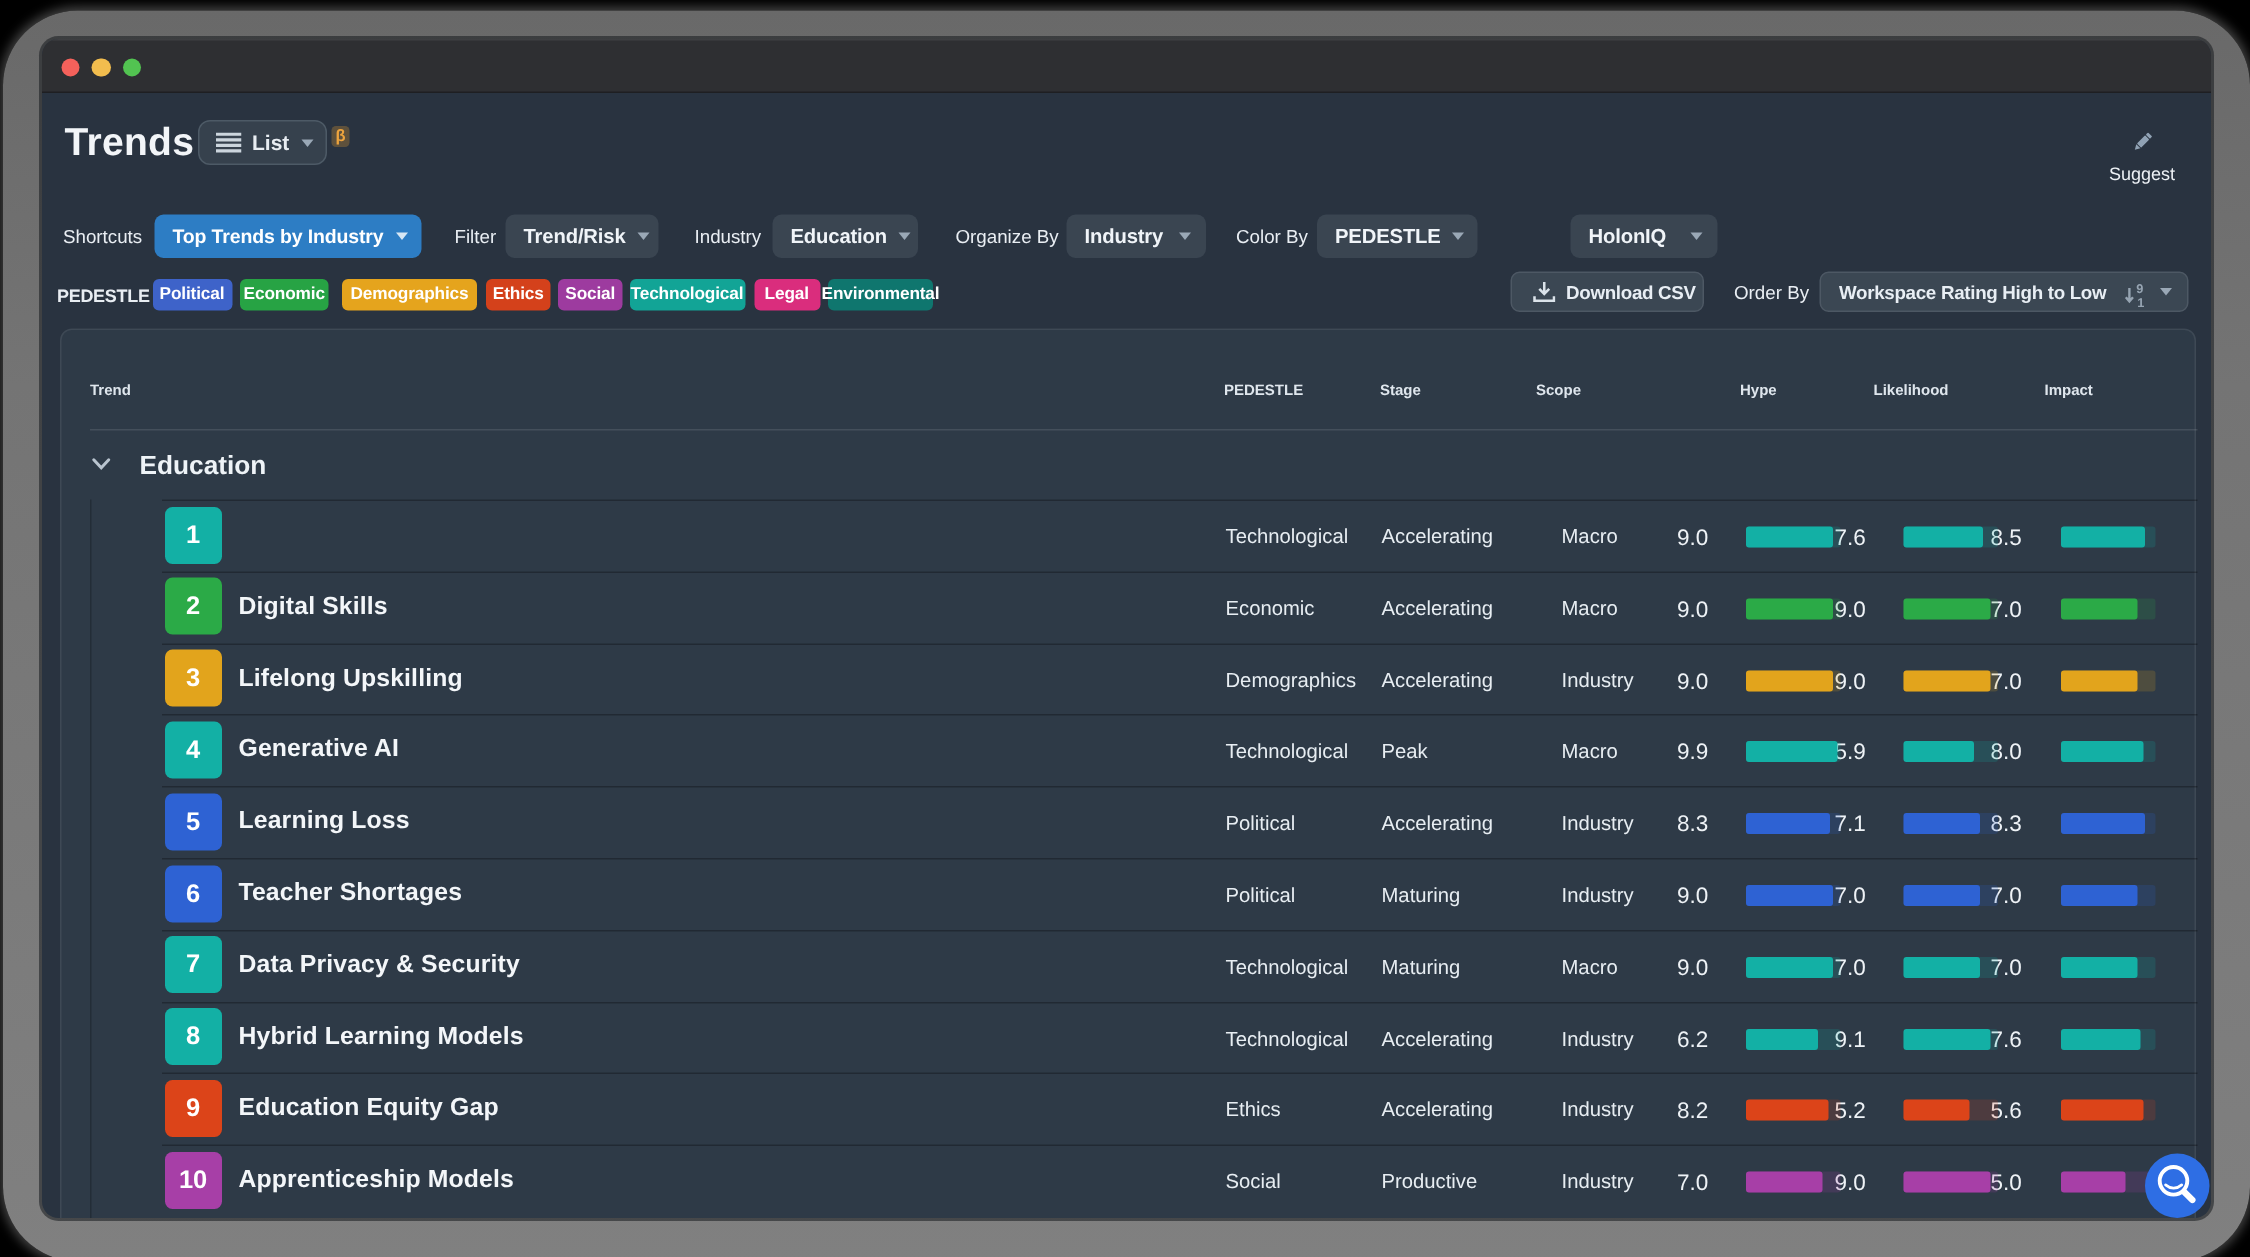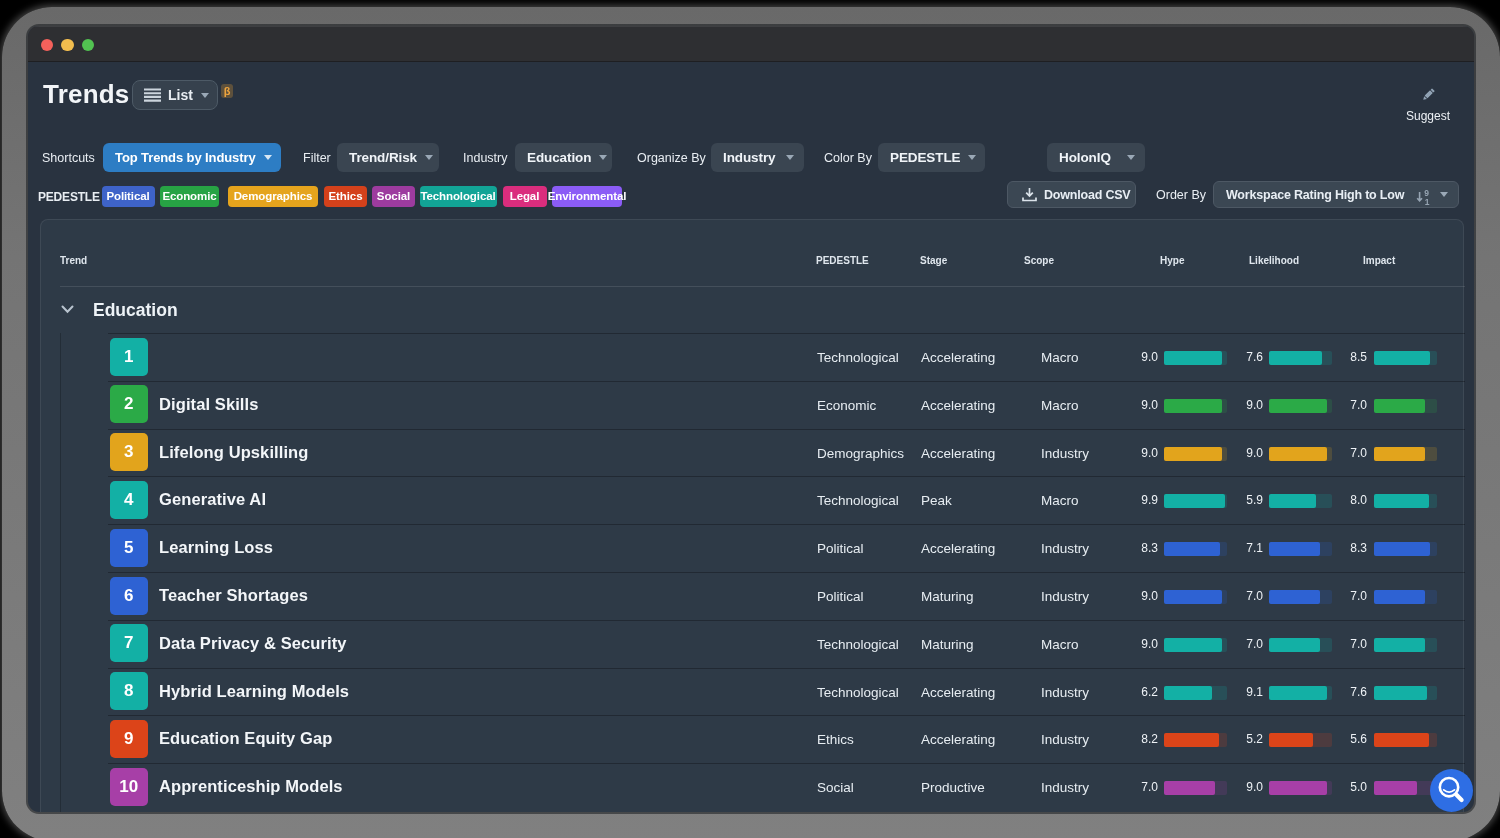--- a/index.html
+++ b/index.html
@@ -59,21 +59,21 @@
   #grpTxt { left:51px; top:13px; font-size:17.5px; font-weight:700; color:#eef3f7; }
   .rsep { left:66px; height:1px; background:rgba(0,0,0,0.28); width:1357px; }
   #vguide { left:19px; top:113px; width:1px; height:505px; background:rgba(0,0,0,0.22); }
 
   .row { left:1px; width:1422px; height:47.8px; }
   .rank { left:68px; top:4.6px; width:37.5px; height:38px; border-radius:5px; color:#fff;
     font-size:17px; font-weight:700; display:flex; align-items:center; justify-content:center; }
   .tname { left:117px; top:14px; font-size:16.5px; font-weight:700; color:#f3f6f9; letter-spacing:0.1px; }
   .cell { top:17px; font-size:13.5px; color:#e7edf2; }
   .c1 { left:775px; } .c2 { left:879px; } .c3 { left:983px;margin-left:16px; }
-  .num { top:17px; font-size:12px; font-weight:400; color:#eef2f6; width:40px; text-align:right; }
+  .num { top:17px; font-size:15px; font-weight:400; color:#eef2f6; width:40px; text-align:left; }
   .n1 { left:1076px; } .n2 { left:1181px; } .n3 { left:1285px; }
   .track { top:18px; width:63px; height:14px; border-radius:2px; }
   .fill { left:0; top:0; height:14px; border-radius:2px; }
   .b1 { left:1122px; } .b2 { left:1227px; } .b3 { left:1332px; }
 
   #fab { left:1430px; top:769px; width:43px; height:43px; border-radius:50%; background:#2e6ee4; }
 </style>
 </head>
 <body>
 <div id="stage">
@@ -126,21 +126,21 @@
     <div class="abs fbtn" style="left:1019px; width:98px;">HolonIQ<span class="caret"></span></div>
 
     <div class="abs" id="pedLabel">PEDESTLE</div>
     <div class="abs chip" style="left:73.5px; width:53px; background:#3e63c9;">Political</div>
     <div class="abs chip" style="left:132px; width:59px; background:#27a344;">Economic</div>
     <div class="abs chip" style="left:200px; width:90px; background:#e5a41d;">Demographics</div>
     <div class="abs chip" style="left:296px; width:43px; background:#d4411b;">Ethics</div>
     <div class="abs chip" style="left:344px; width:43px; background:#9d3b9f;">Social</div>
     <div class="abs chip" style="left:391.5px; width:77px; background:#12a496;">Technological</div>
     <div class="abs chip" style="left:474.5px; width:44px; background:#da2d7d;">Legal</div>
-    <div class="abs chip" style="left:524px; width:70px; background:#8b5cf6;">Environmental</div>
+    <div class="abs chip" style="left:524px; width:70px; background:#0f766e;">Environmental</div>
 
     <div class="abs gbtn" style="left:979px; top:155px; width:129px; height:27px; padding-left:14px;">
       <svg width="15" height="14" viewBox="0 0 15 14">
           <path d="M7.5 0 v7.2 M4.2 4.6 L7.5 8 L10.8 4.6" stroke="#dbe3ea" stroke-width="1.7" fill="none"></path>
           <path d="M1 9.5 v3 h13 v-3" stroke="#dbe3ea" stroke-width="1.7" fill="none"></path>
         </svg>
       <span style="margin-left:7px;">Download CSV</span>
     </div>
     <div class="abs flabel" style="left:1128px; top:162px;">Order By</div>
     <div class="abs gbtn" style="left:1185px; top:155px; width:246px; height:27px; padding:0 10px 0 12px; justify-content:space-between;">

